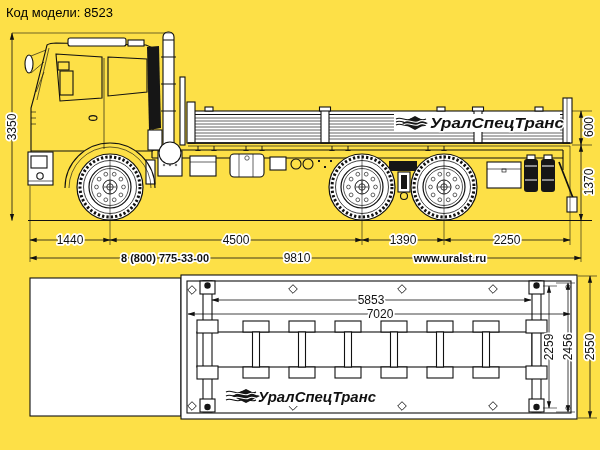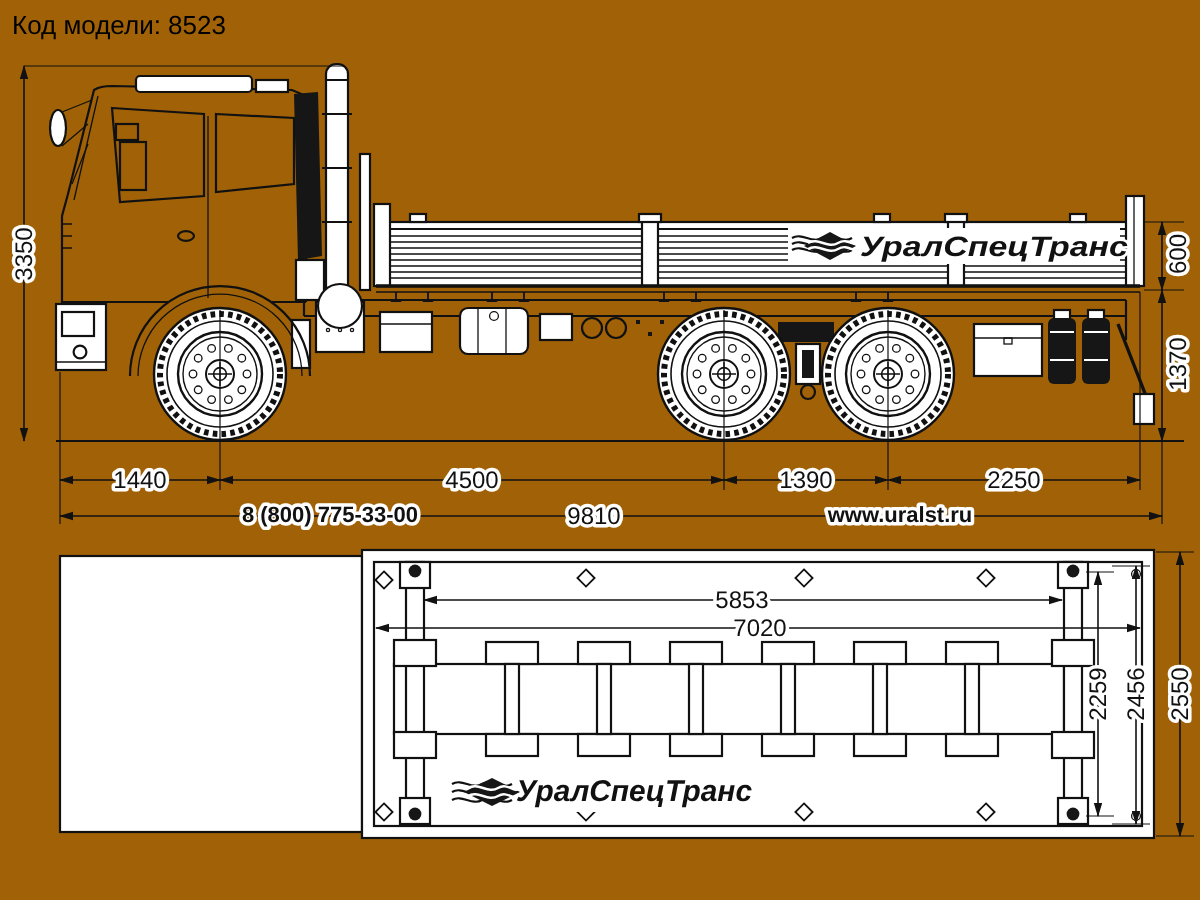--- a/index.html
+++ b/index.html
@@ -1,16 +1,16 @@
 <!DOCTYPE html>
 <html><head>
 <meta charset="utf-8">
 <style>
   html,body{margin:0;padding:0;background:#fff;}
-  .frame{width:600px;height:450px;background:#a16207;position:relative;overflow:hidden;
+  .frame{width:600px;height:450px;background:#fde047;position:relative;overflow:hidden;
          font-family:"Liberation Sans",sans-serif;}
   svg{position:absolute;left:0;top:0;}
   text{font-family:"Liberation Sans",sans-serif;}
   .t{font-size:12px;fill:#111;text-anchor:middle;paint-order:stroke;stroke:#fff;
      stroke-width:3.5px;stroke-linejoin:round;}
   .tb{font-size:11px;font-weight:bold;}
   .title-t{font-size:13px;fill:#000;text-anchor:start;}
   .logo-t{font-style:italic;font-weight:bold;font-size:14px;fill:#111;text-anchor:start;
           paint-order:stroke;stroke:#fff;stroke-width:2.5px;}
   .logo-t2{font-size:15px;}

